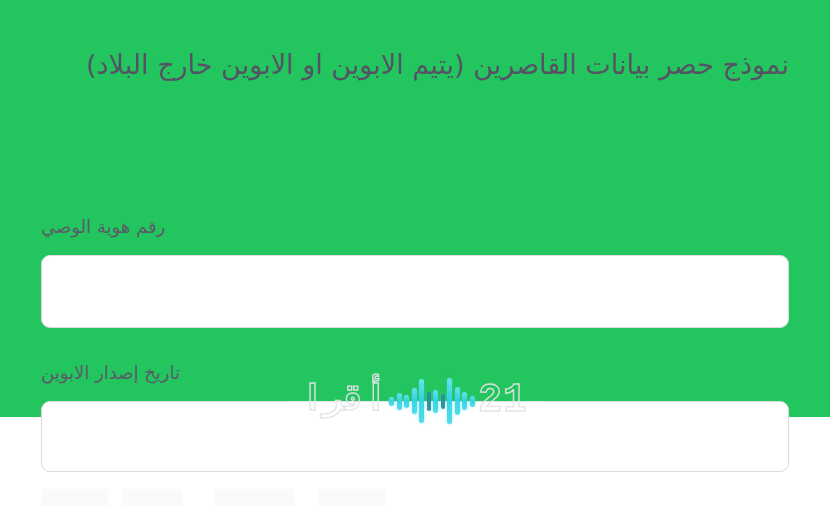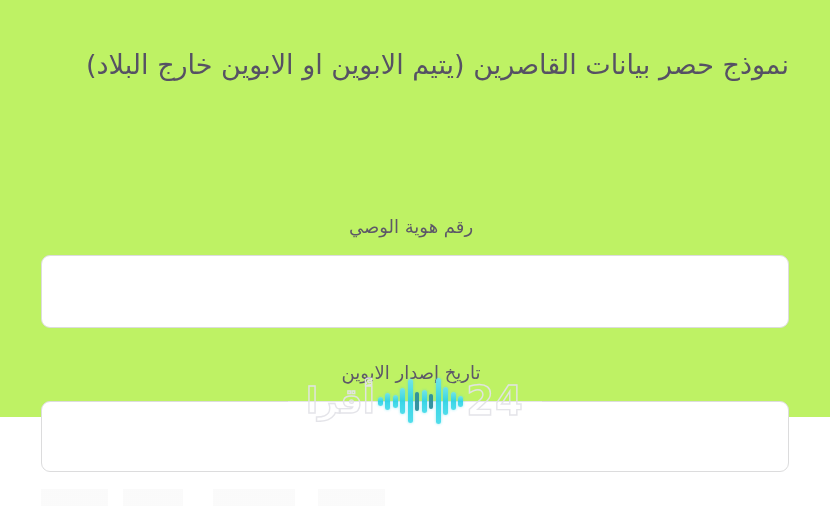--- a/index.html
+++ b/index.html
@@ -13,21 +13,21 @@
     height: 506px;
     overflow: hidden;
     font-family: "DejaVu Sans", "Liberation Sans", sans-serif;
     position: relative;
   }
 
   .page {
     position: relative;
     width: 830px;
     height: 417px;
-    background: #bef264;
+    background: #22c55e;
     box-sizing: border-box;
   }
 
   
   .form-title {
     position: absolute;
     top: 26px;
     right: 41px;
     left: 41px;
     text-align: right;
@@ -45,21 +45,21 @@
     position: absolute;
     right: 41px;
     left: 41px;
     direction: rtl;
   }
   .field-guardian-id { top: 215px; }
   .field-issue-date  { top: 361px; }
 
   .field-label {
     display: block;
-    text-align: center;
+    text-align: left;
     font-size: 18px;
     line-height: 1.35;
     color: #5d5868;
     font-weight: 400;
     margin: 0 8px 16px 0;
     direction: rtl;
   }
 
   .field-input {
     display: block;
@@ -114,20 +114,21 @@
   .wm-text {
     position: relative;
     z-index: 1;
     font-size: 37px;
     font-weight: 700;
     line-height: 1;
     color: transparent;
     -webkit-text-stroke: 1.4px #e3e3e8;
     text-shadow: 0 0 0 transparent;
     letter-spacing: 1px;
+    font-family: Liberation Mono, monospace;
   }
   .wm-text.ar {
     font-size: 35px;
     direction: rtl;
     margin-left: 2px;
   }
   .wm-text.num {
     font-size: 40px;
     margin-right: 2px;
   }
@@ -196,19 +197,19 @@
         <i style="height:26px"></i>
         <i style="height:44px"></i>
         <i class="dark" style="height:19px"></i>
         <i style="height:23px"></i>
         <i class="dark" style="height:15px"></i>
         <i style="height:46px"></i>
         <i style="height:28px"></i>
         <i style="height:18px"></i>
         <i style="height:11px"></i>
       </span>
-      <span class="wm-text num">24</span>
+      <span class="wm-text num">21</span>
     </div>
   </div>
 
   <div class="ghost-row"></div>
 
 </div>
 
 </body></html>

